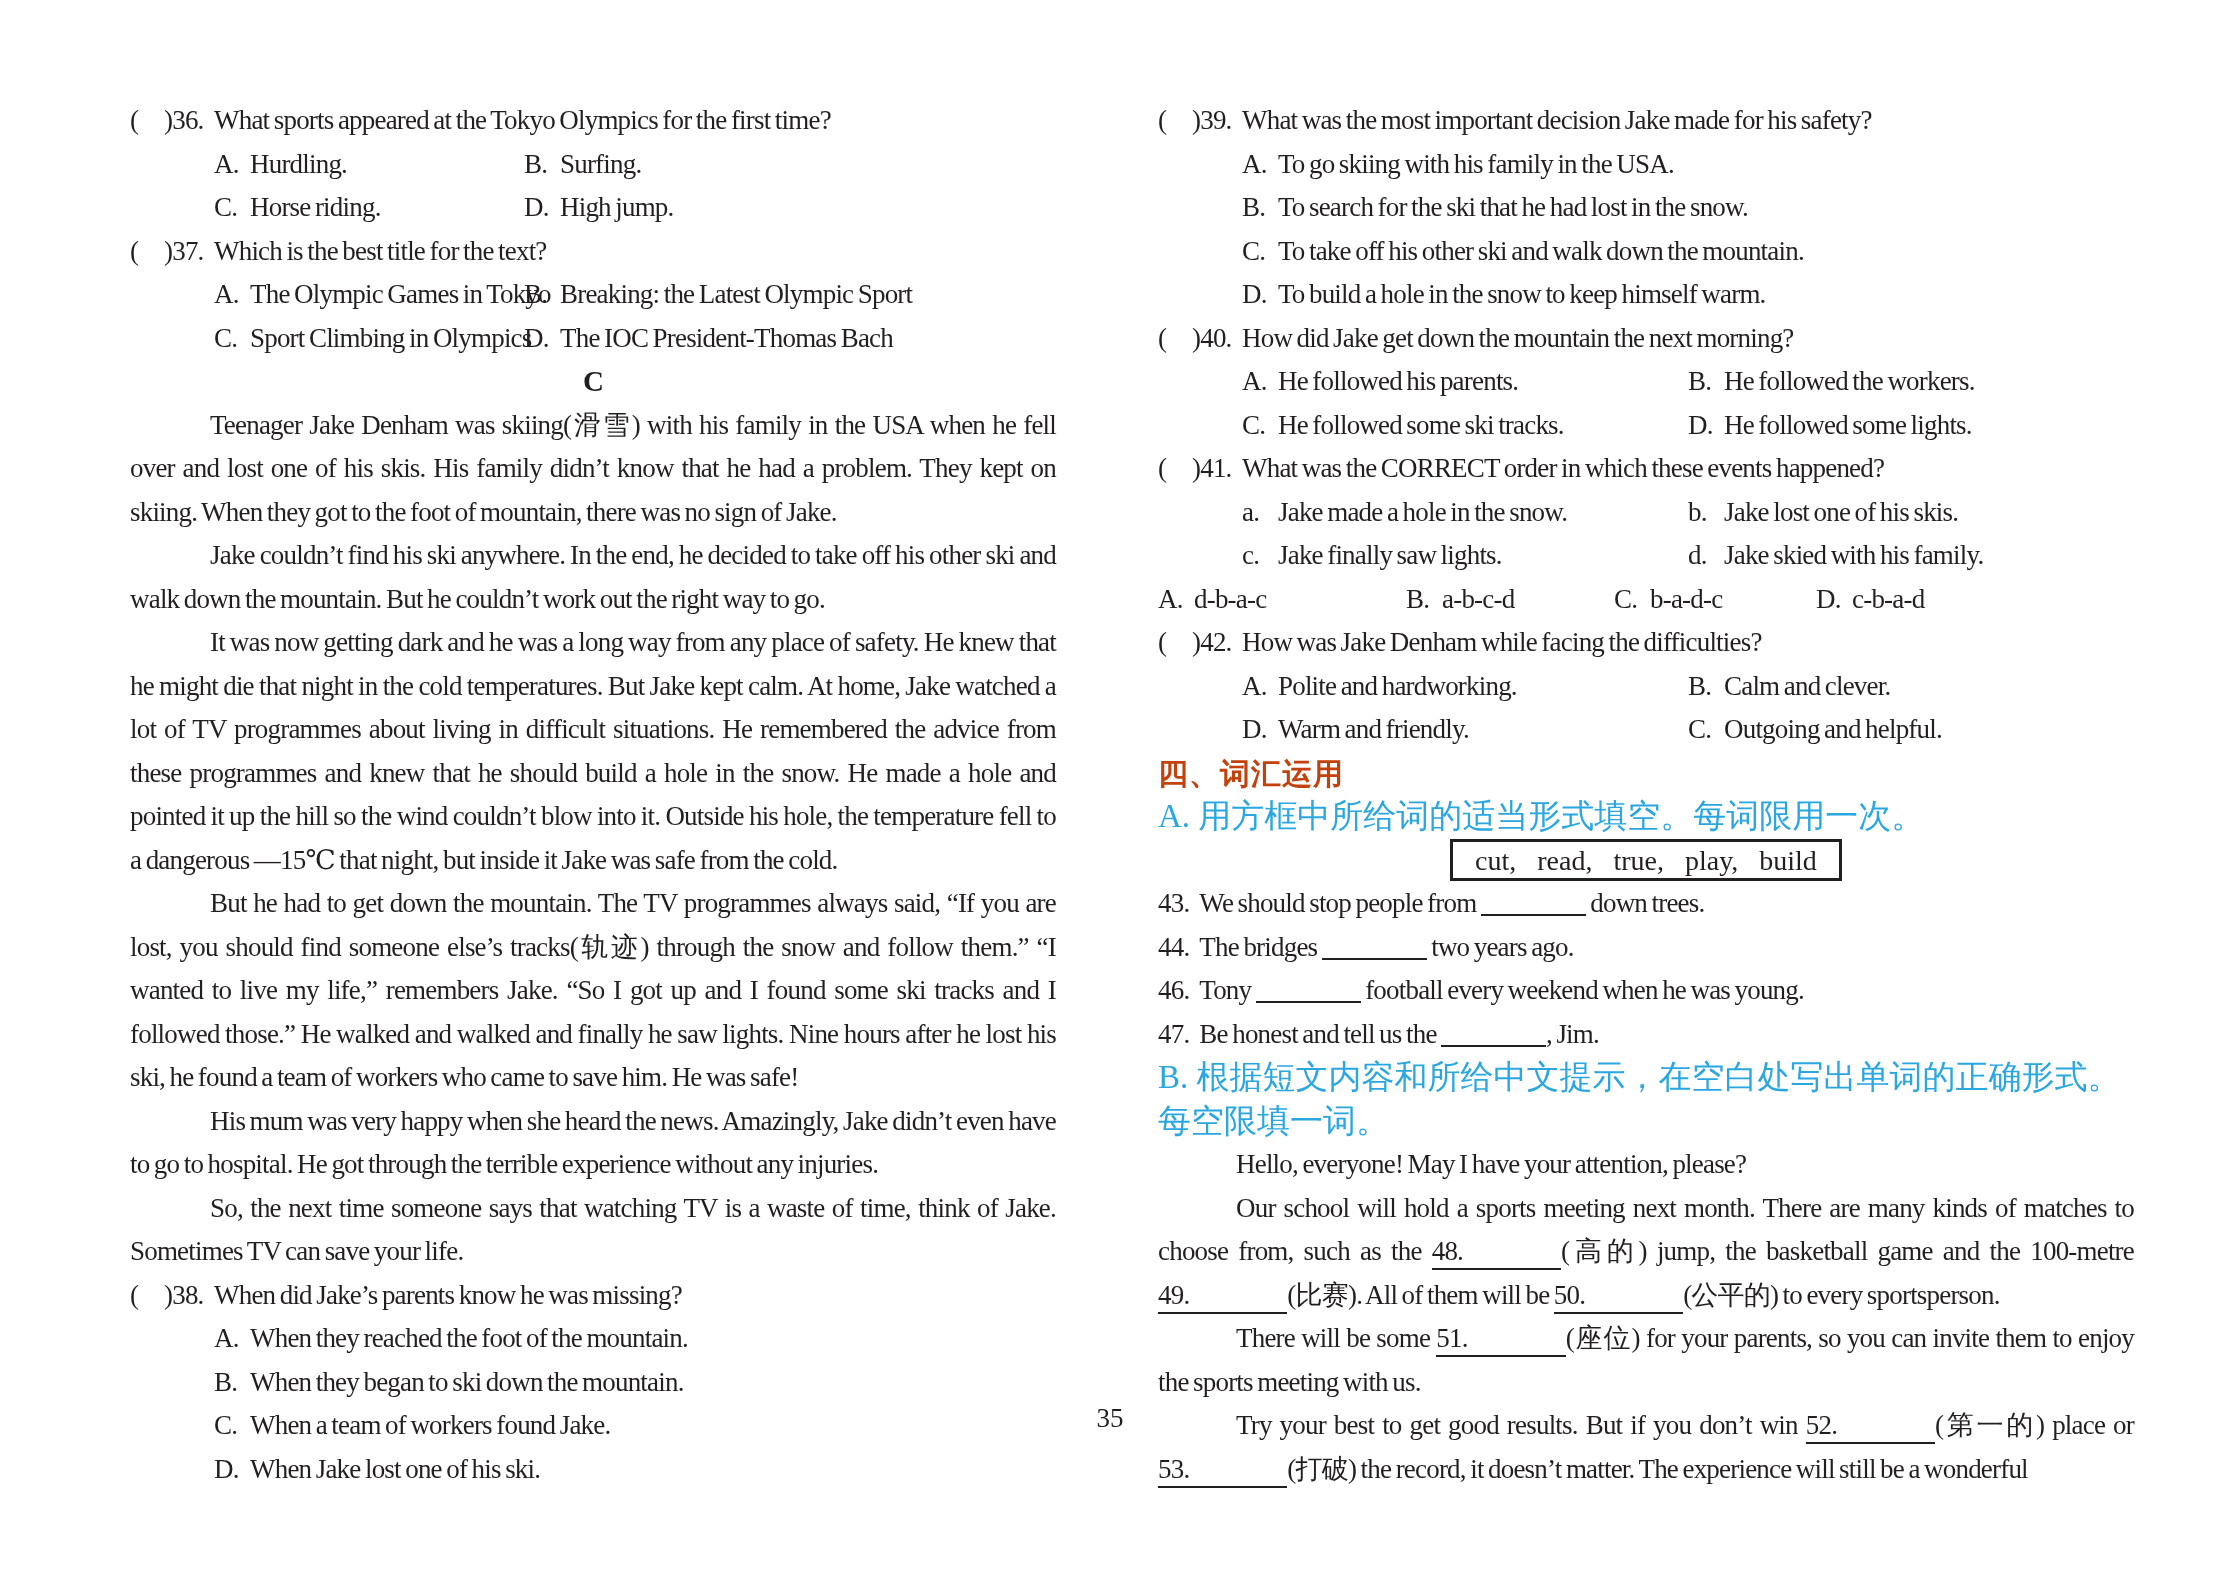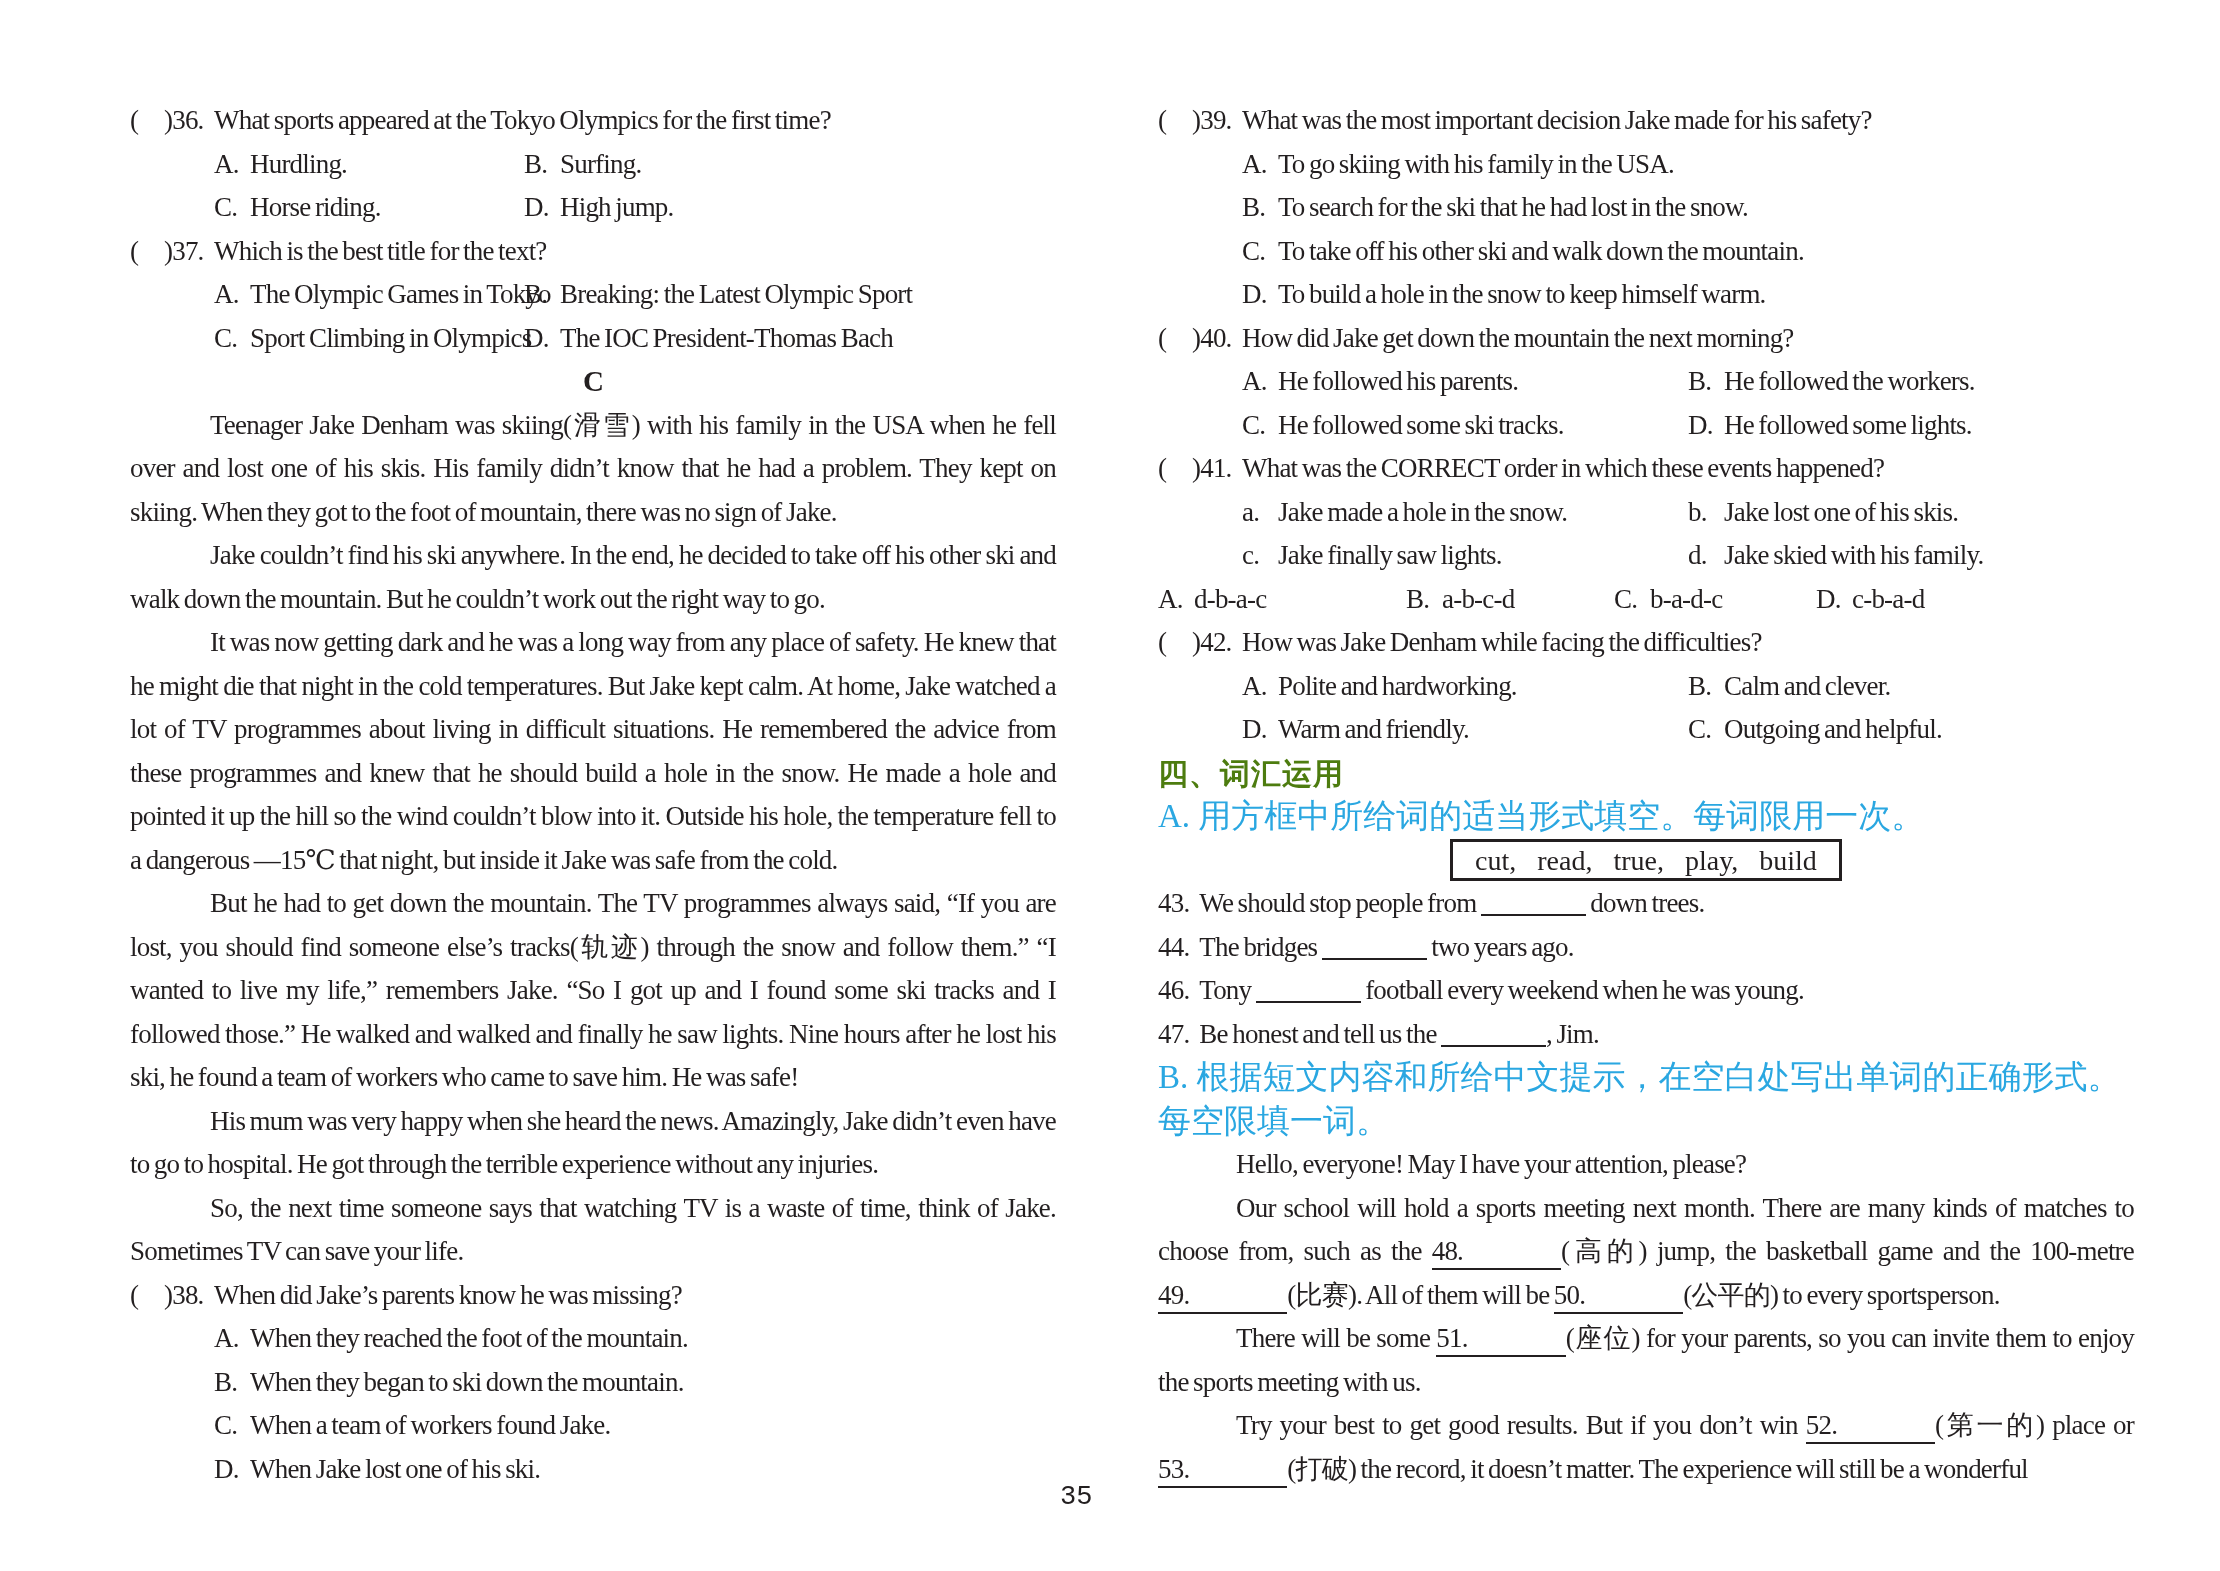--- a/index.html
+++ b/index.html
@@ -35,21 +35,21 @@
   .opt .letter { display:inline-block; min-width:36px; }
 
   
   .para { text-align:justify; text-indent:80px; }
   .col-right .para { text-indent:78px; }
 
   .heading-c { text-align:center; font-weight:bold; font-size:29px; }
 
   
   .sec-title {
-    color:#4d7c0f;
+    color:#c2410c;
     font-family:"Liberation Sans","DejaVu Sans",sans-serif;
     font-weight:bold; font-size:30px;
     letter-spacing:1px; word-spacing:normal;
   }
   .instr { color:#2aa7e1; font-size:33px; letter-spacing:0; word-spacing:normal; }
 
   
   .boxline { height:43.5px; line-height:43.5px; }
   .wordbox {
     display:inline-block; box-sizing:border-box;
@@ -68,23 +68,23 @@
     margin-bottom:-4px;
   }
   .nblank {
     border-bottom:2px solid #231f20;
     padding-right:98px; padding-bottom:2px;
   }
 
   .item .inum { margin-right:10px; }
 
   .page-number {
-    position:absolute; left:1060px; top:1482px; width:100px;
-    text-align:left;
-    font-family:Liberation Mono, monospace;
+    position:absolute; left:1060px; top:1403px; width:100px;
+    text-align:center;
+    font-family:Liberation Serif, serif;
     font-size:27px; line-height:30px; letter-spacing:0; word-spacing:normal;
   }
 </style>
 </head>
 <body>
 
 <div class="page">
 
   <div class="col col-left">
 

